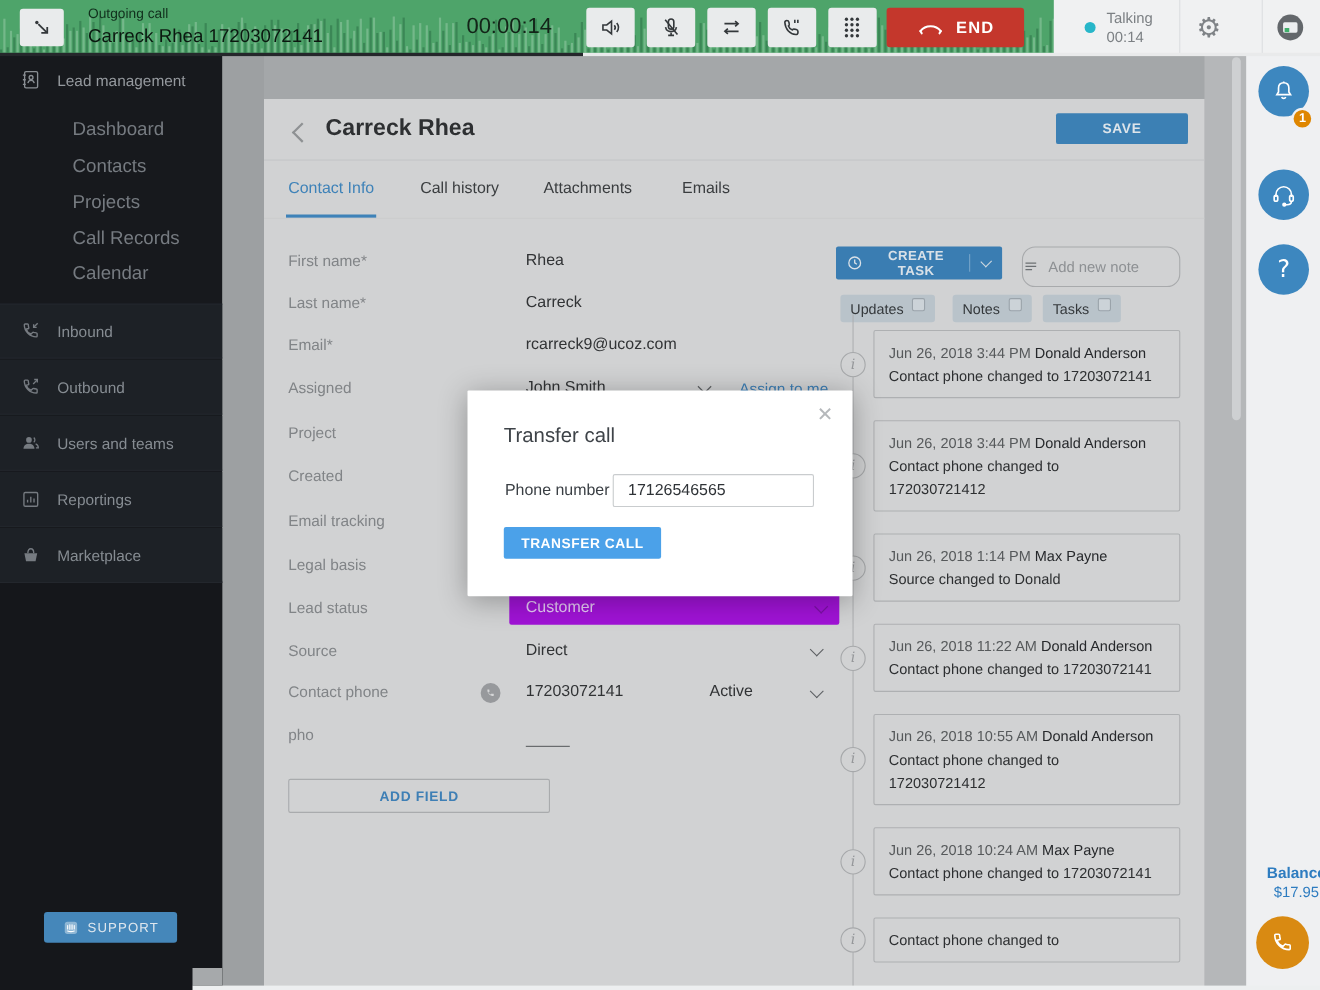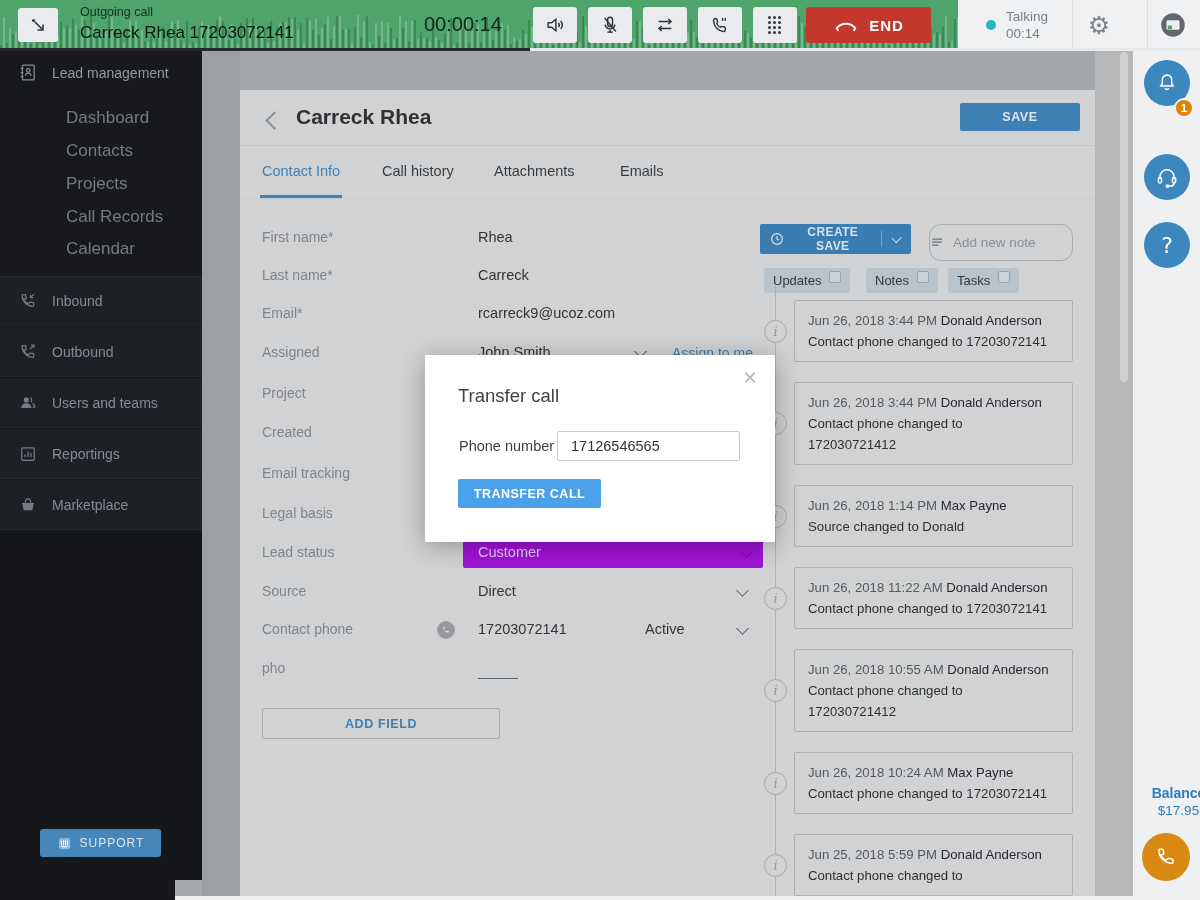--- a/index.html
+++ b/index.html
@@ -701,21 +701,21 @@
 
       <button class="addfield-btn">ADD FIELD</button>
 
       <button class="ct-btn">
         <span>
           <svg width="16" height="16" viewBox="0 0 24 24" fill="none" stroke="#d9e1e8" stroke-width="1.8">
               <circle cx="12" cy="12" r="8"></circle>
               <path d="M12 7.5V12l3 1.8"></path>
             </svg>
         </span>
-        <span class="lbl">CREATE SAVE</span>
+        <span class="lbl">CREATE TASK</span>
         <span class="div"></span>
         <span class="ct-chev"></span>
       </button>
 
       <div class="note-box">
         <span>
           <svg width="15" height="15" viewBox="0 0 20 20" stroke="#6c7073" stroke-width="1.6">
               <path d="M3 5.5h13M3 9.5h13M3 13.5h8"></path>
             </svg>
         </span>
@@ -790,21 +790,20 @@
             <div class="tl-card">
               <div class="tl-head"><span class="tl-date">Jun 26, 2018 10:24 AM</span> <span class="tl-user">Max Payne</span></div>
               <div class="tl-msg">Contact phone changed to 17203072141</div>
             </div>
           </div>
           <div class="tl-row">
             <div class="tl-iconcell">
               <span class="tl-i">i</span>
             </div>
             <div class="tl-card">
-              <div class="tl-head"><span class="tl-date">Jun 25, 2018 5:59 PM</span> <span class="tl-user">Donald Anderson</span></div>
               <div class="tl-msg">Contact phone changed to</div>
             </div>
           </div>
         </div>
     </section>
   </div>
 
   <aside class="rail">
     <button class="rail-circle" style="top:10px">
       <span>

